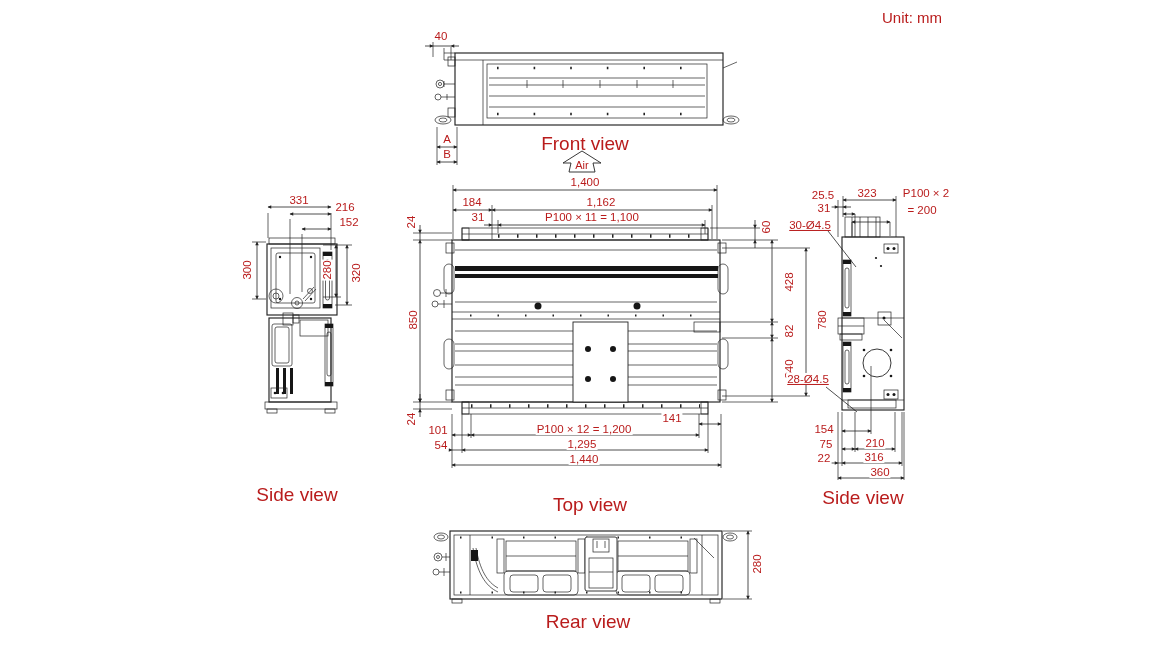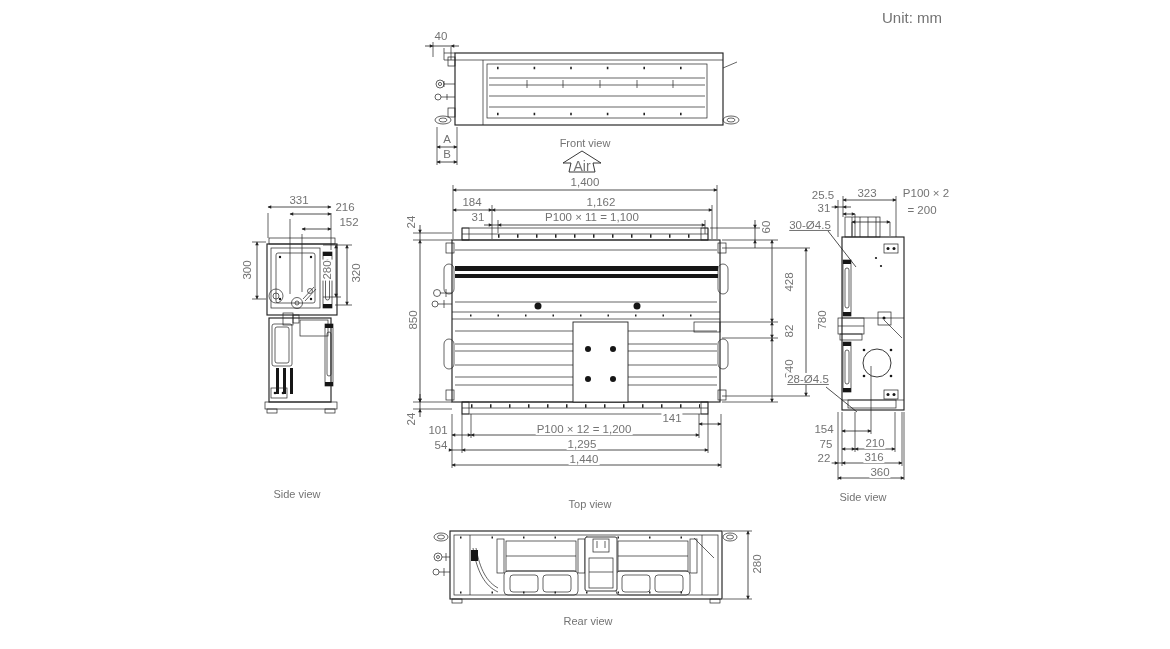--- a/index.html
+++ b/index.html
@@ -1,26 +1,26 @@
 <!DOCTYPE html>
 <html><head>
 <meta charset="utf-8">
 <style>
   html,body{margin:0;padding:0;background:#fff;}
   .page{position:relative;width:1170px;height:649px;background:#ffffff;overflow:hidden;
-        font-family:"Liberation Sans","DejaVu Sans",sans-serif;color:#737373;}
+        font-family:"Liberation Sans","DejaVu Sans",sans-serif;color:#b91c1c;}
   svg.canvas{position:absolute;left:0;top:0;}
   .lbl{position:absolute;transform:translate(-50%,-50%);font-size:11.5px;line-height:1.05;
        white-space:nowrap;background:#fff;padding:0 1px;}
   .rot{transform:translate(-50%,-50%) rotate(-90deg);}
-  .cap{position:absolute;transform:translate(-50%,-50%);font-size:11px;line-height:1;
+  .cap{position:absolute;transform:translate(-50%,-50%);font-size:19px;line-height:1;
        white-space:nowrap;background:none;padding:0;}
   .unit{position:absolute;left:882px;top:9px;font-size:15px;line-height:1.2;}
   .ul{text-decoration:underline;}
-  .air{font-size:14px;background:none;padding:0;}
+  .air{font-size:11px;background:none;padding:0;}
   
   .b{stroke:#222;stroke-width:1.15;fill:none;}
   .t{stroke:#222;stroke-width:0.7;fill:none;}
   .d{stroke:#222;stroke-width:0.8;fill:none;}
   .f{fill:#161616;stroke:none;}
   .w{fill:#fff;stroke:#222;stroke-width:1;}
   .dots{stroke:#222;stroke-width:2.4;stroke-dasharray:1.6 35;fill:none;}
   .hol{stroke:#222;stroke-width:3.5;stroke-dasharray:1.5 17.5;fill:none;}
 </style>
 </head>

